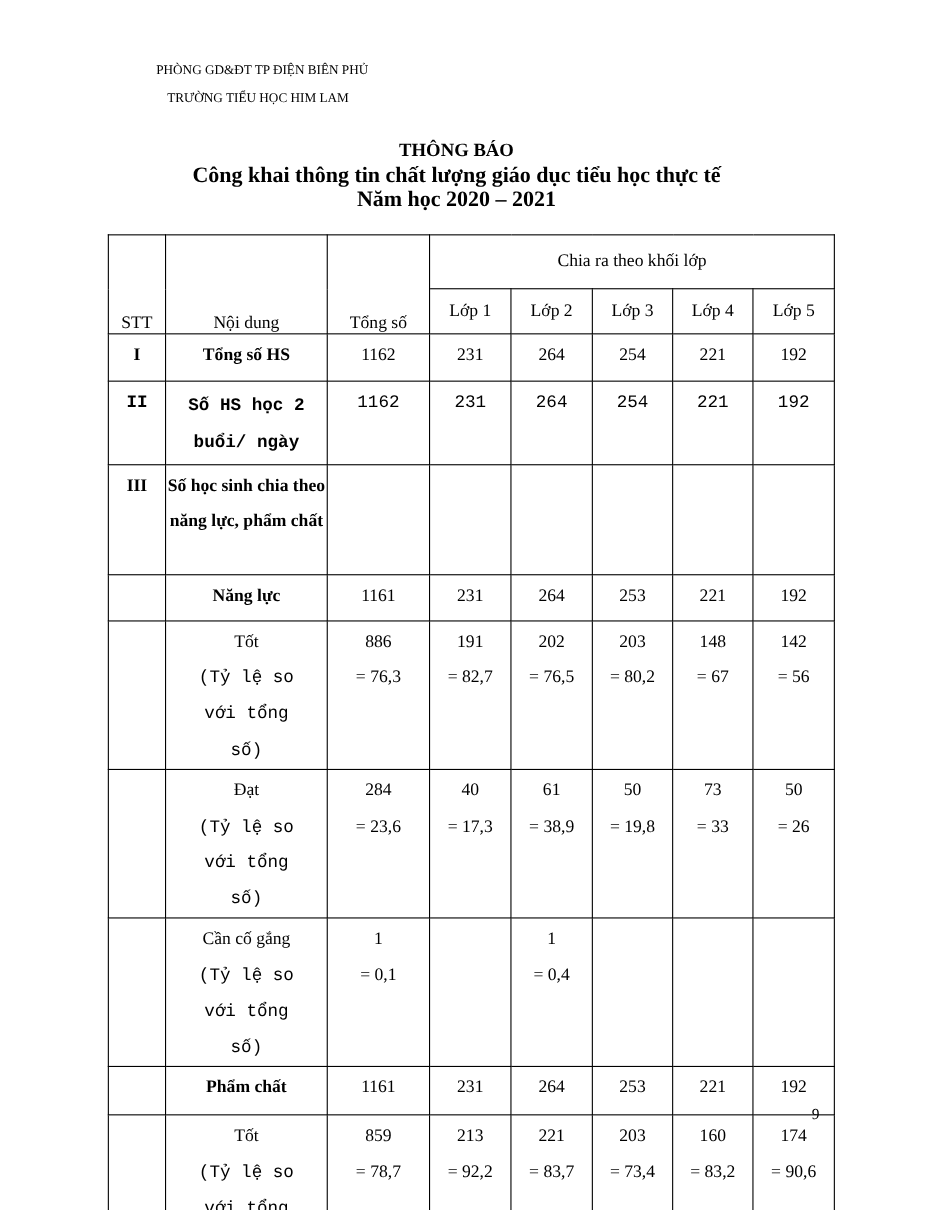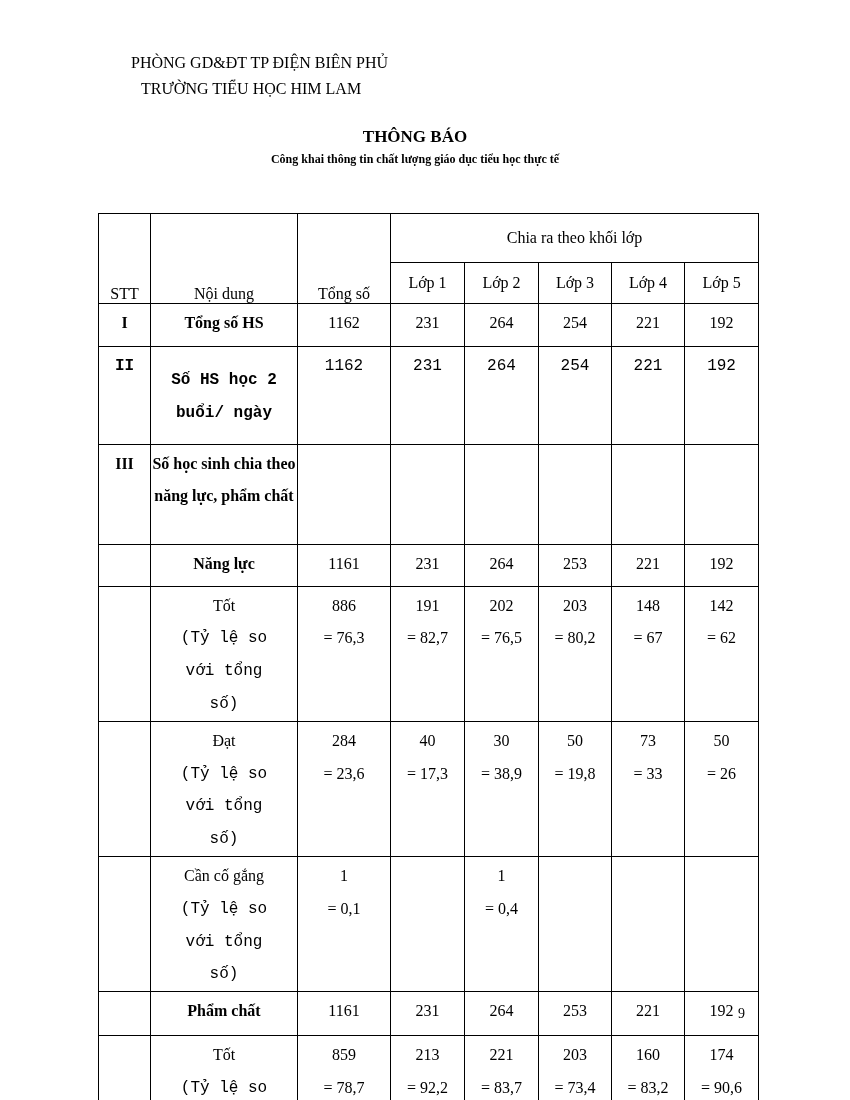--- a/index.html
+++ b/index.html
@@ -2,25 +2,25 @@
 <html><head>
 <meta charset="utf-8">
 <style>
   html,body { margin:0; padding:0; }
   body {
     width:850px; height:1100px;
     background:#ffffff; color:#000;
     font-family:"Liberation Serif","DejaVu Serif",serif;
     position:relative;
   }
-  .letterhead { position:absolute; left:131px; top:50px; font-size:16px; line-height:26px; }
+  .letterhead { position:absolute; left:142px; top:50px; font-size:12px; line-height:26px; }
   .letterhead .school { font-weight:normal; padding-left:10px; }
   .title-block { position:absolute; left:0; top:126px; width:830px; text-align:center; font-weight:bold; line-height:22px; }
   .title-main { font-size:17px; }
-  .title-sub, .title-year { font-size:12px; }
+  .title-sub, .title-year { font-size:20px; }
 
   table.report {
     position:absolute; left:98px; top:213px;
     width:660px; border-collapse:collapse; table-layout:fixed;
   }
   .report th, .report td {
     border:1px solid #000;
     font-size:16px; text-align:center;
     padding:0; overflow:hidden;
   }
@@ -35,36 +35,37 @@
   .r-three { height:100px;padding-left:12px; }
   .r-nangluc { height:42px;margin-top:24px; }
   .r-tot { height:98px; }
   .r-dat { height:100px; }
   .r-cg { height:103px; }
   .r-pc { height:44px;padding-left:12px; }
   .r-tot2 { height:103px; }
 
   .bold { font-weight:bold; }
   .label-cell { padding-left:6px; padding-right:6px; }
-  .label-narrow { max-width:112px; margin:14px auto; }
+  .label-narrow { max-width:112px; margin:3px auto; }
   .sub-narrow { max-width:106px; margin:0 auto;font-family:Liberation Mono, monospace; }
 
   .page-number { position:absolute; left:738px; top:1006px; font-size:14px; }
 </style>
 </head>
 <body>
 
 <div class="letterhead">
   <div>PHÒNG GD&amp;ĐT TP ĐIỆN BIÊN PHỦ</div>
   <div class="school">TRƯỜNG TIỂU HỌC HIM LAM</div>
 </div>
 
 <div class="title-block">
   <div class="title-main">THÔNG BÁO</div>
   <div class="title-sub">Công khai thông tin chất lượng giáo dục tiểu học thực tế</div>
+  <div class="title-year">Năm học 2020 – 2021</div>
 </div>
 
 <table class="report">
   <colgroup>
     <col style="width:52px">
       <col style="width:147px">
       <col style="width:93px">
     <col style="width:74px">
       <col style="width:74px">
       <col style="width:73px">
@@ -150,39 +151,39 @@
       <td>
           <div>203</div>
           <div>= 80,2</div>
         </td>
       <td>
           <div>148</div>
           <div>= 67</div>
         </td>
       <td>
           <div>142</div>
-          <div>= 62</div>
+          <div>= 56</div>
         </td>
     </tr>
     <tr class="r-dat">
       <td></td>
       <td class="label-cell">
         <div>Đạt</div>
         <div class="sub-narrow">(Tỷ lệ so với tổng số)</div>
       </td>
       <td>
           <div>284</div>
           <div>= 23,6</div>
         </td>
       <td>
           <div>40</div>
           <div>= 17,3</div>
         </td>
       <td>
-          <div>30</div>
+          <div>61</div>
           <div>= 38,9</div>
         </td>
       <td>
           <div>50</div>
           <div>= 19,8</div>
         </td>
       <td>
           <div>73</div>
           <div>= 33</div>
         </td>

